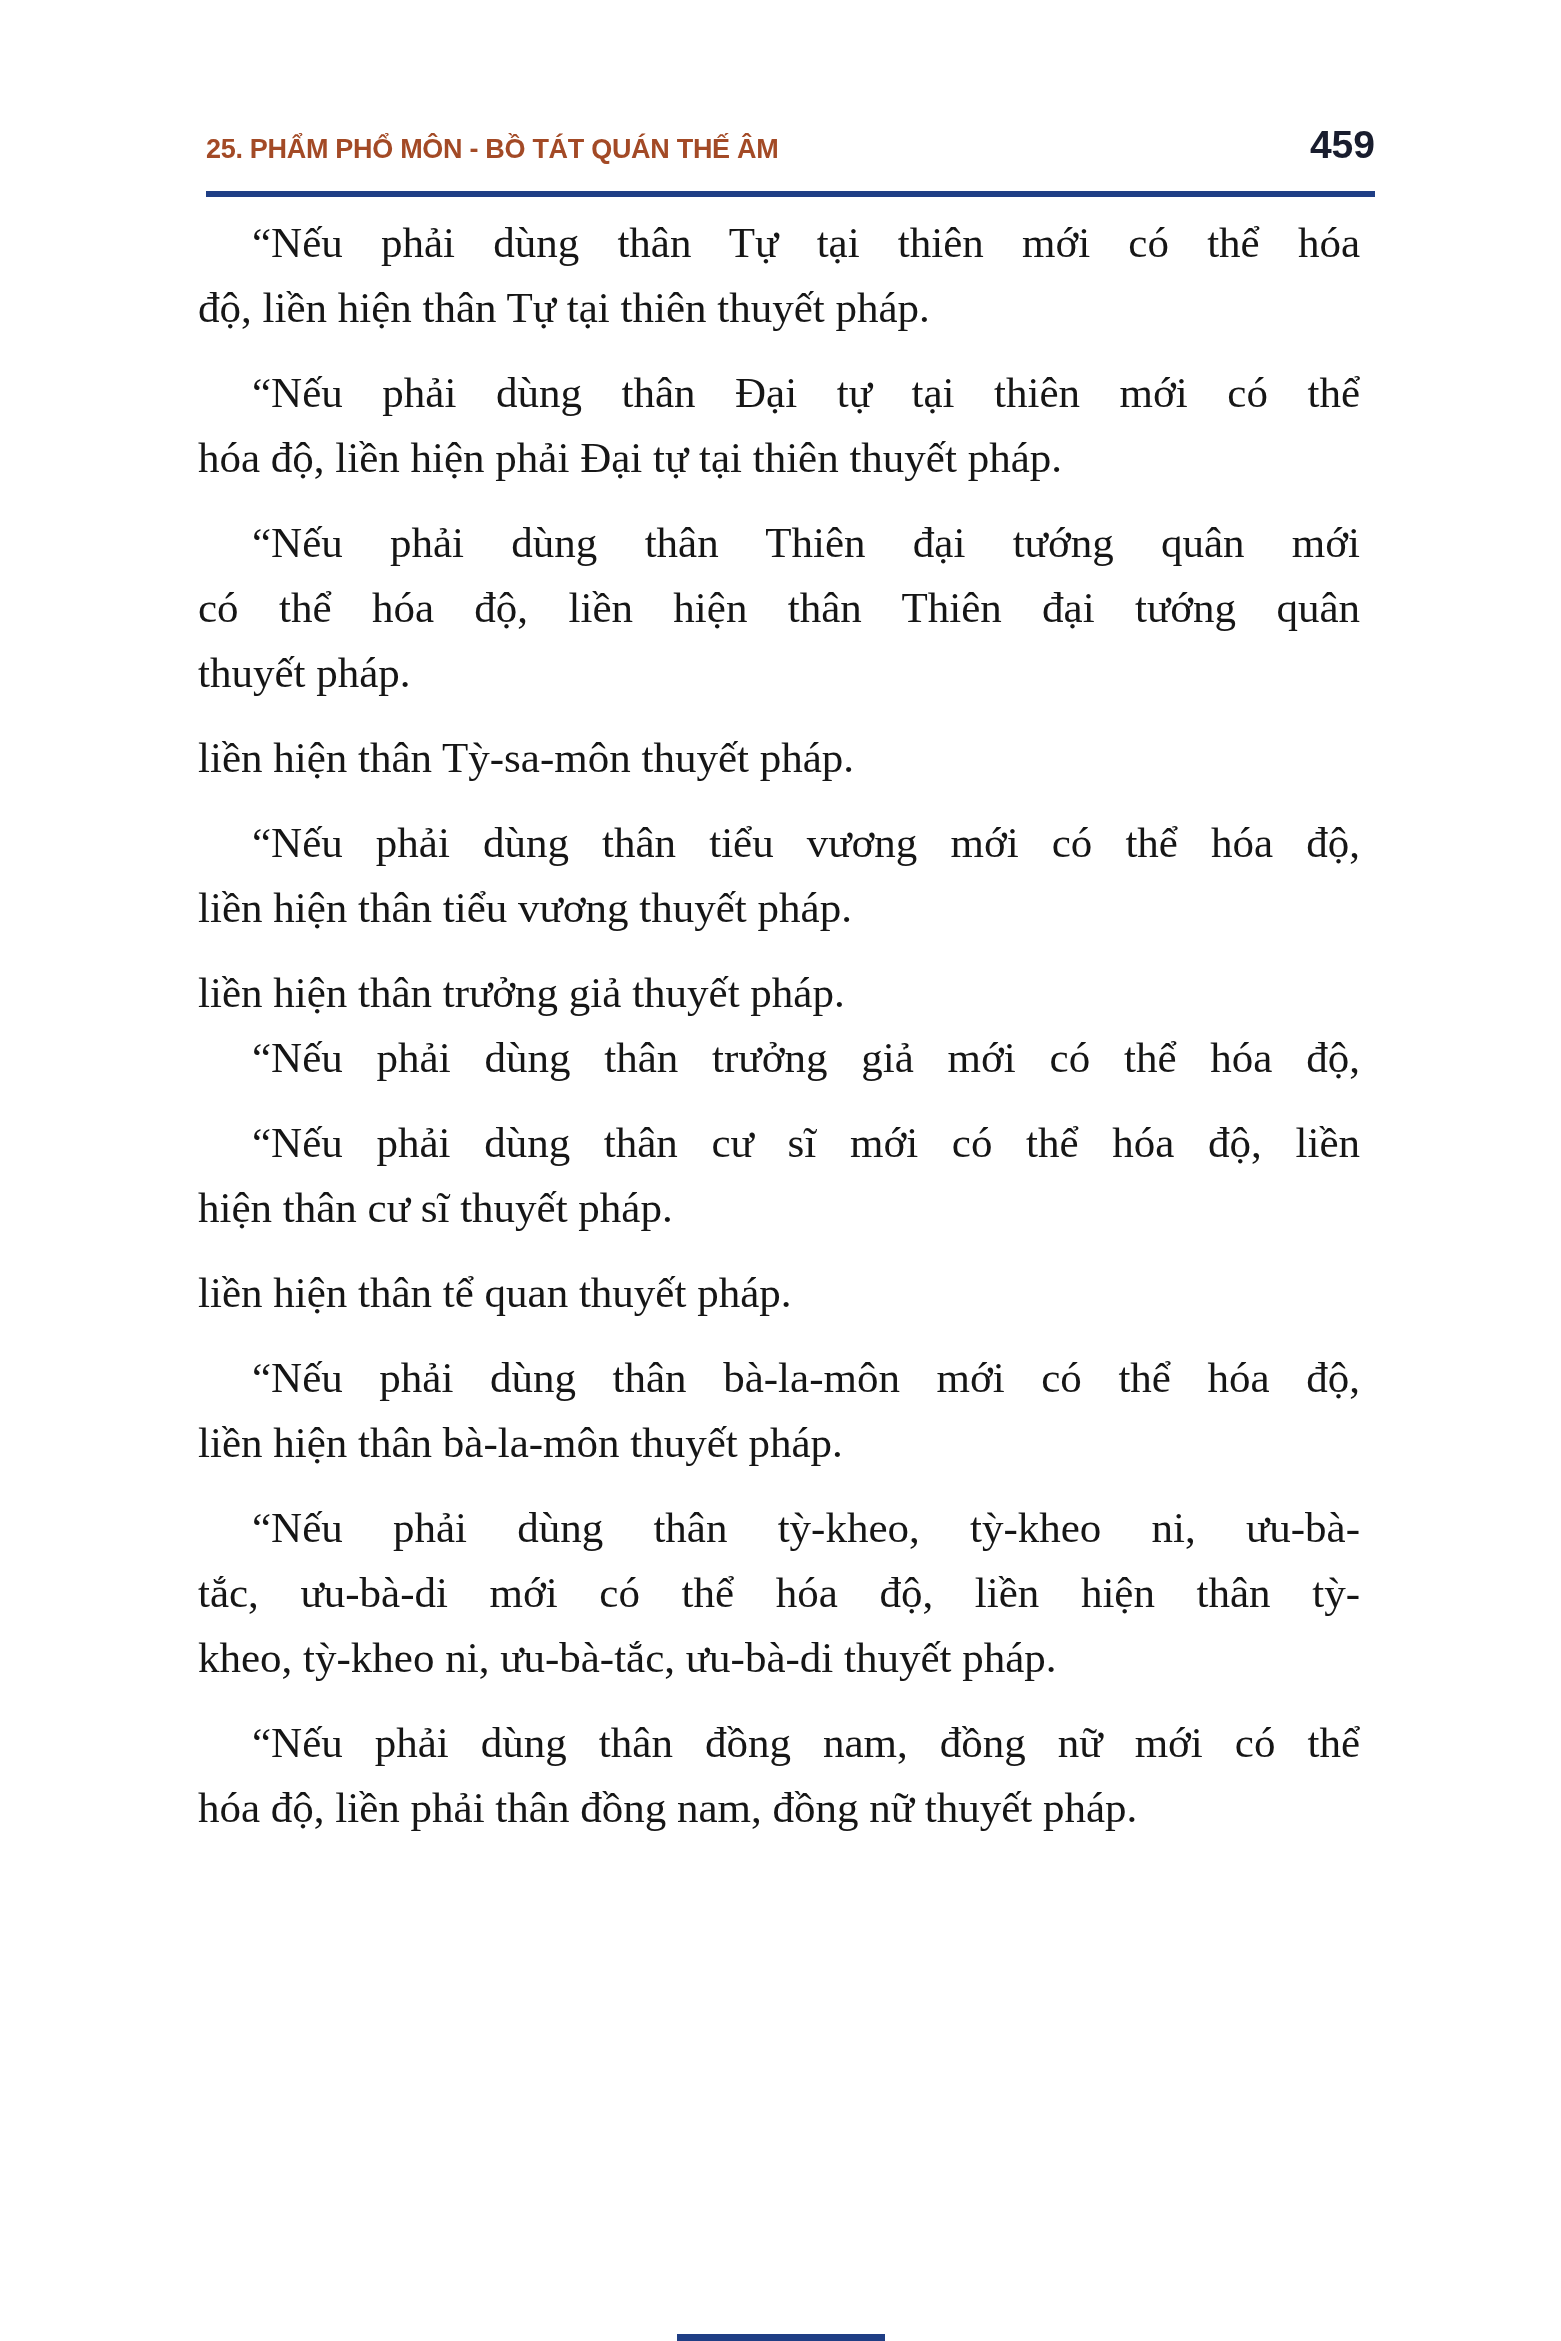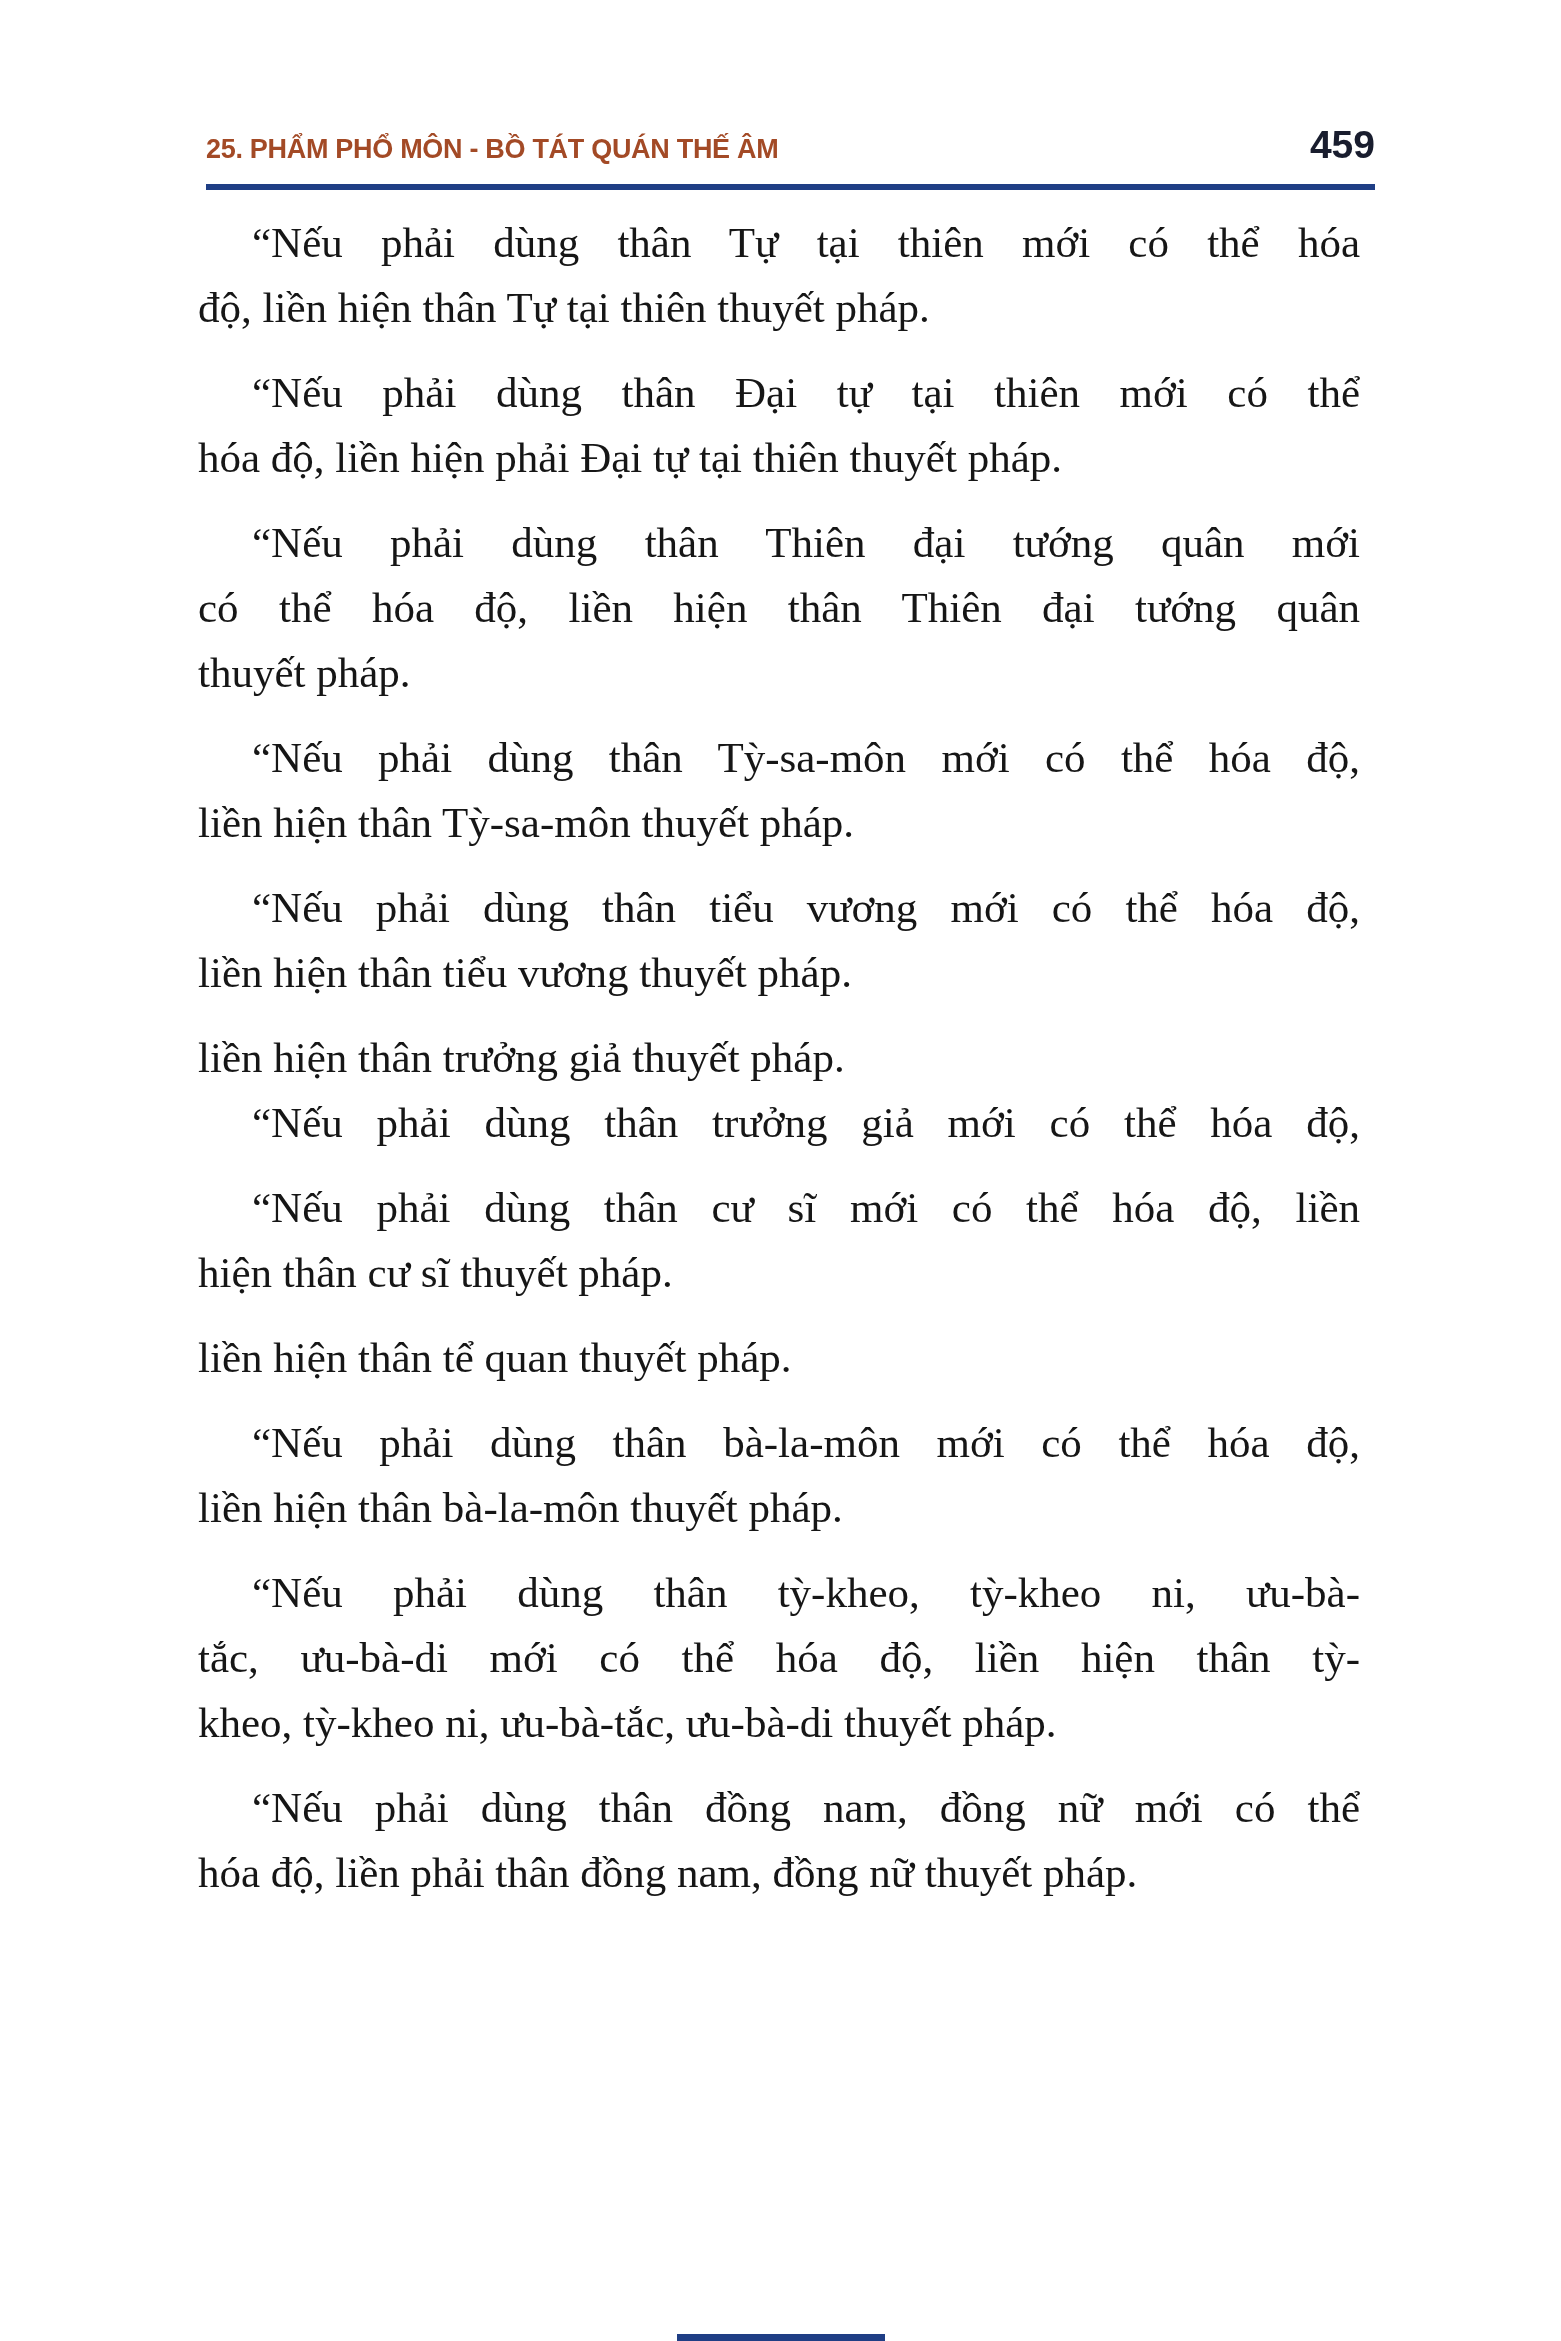--- a/index.html
+++ b/index.html
@@ -24,21 +24,21 @@
   .header {
     position: absolute;
     left: 206px;
     width: 1169px;
     top: 125px;
   }
   .header-row {
     display: flex;
     align-items: baseline;
     justify-content: space-between;
-    padding-bottom: 19px;
+    padding-bottom: 26px;
   }
   .header-title {
     font-family: "Liberation Sans", sans-serif;
     font-weight: bold;
     font-size: 27px;
     letter-spacing: -0.3px;
     color: var(--title-color);
     white-space: nowrap;
   }
   .page-number {
@@ -110,21 +110,20 @@
       <p class="para">
         <span class="line first">“Nếu phải dùng thân Đại tự tại thiên mới có thể</span>
         <span class="line last">hóa độ, liền hiện phải Đại tự tại thiên thuyết pháp.</span>
       </p>
       <p class="para">
         <span class="line first">“Nếu phải dùng thân Thiên đại tướng quân mới</span>
         <span class="line">có thể hóa độ, liền hiện thân Thiên đại tướng quân</span>
         <span class="line last">thuyết pháp.</span>
       </p>
       <p class="para">
-        <span class="line first">“Nếu phải dùng thân Tỳ-sa-môn mới có thể hóa độ,</span>
         <span class="line last">liền hiện thân Tỳ-sa-môn thuyết pháp.</span>
       </p>
       <p class="para">
         <span class="line first">“Nếu phải dùng thân tiểu vương mới có thể hóa độ,</span>
         <span class="line last">liền hiện thân tiểu vương thuyết pháp.</span>
       </p>
       <p class="para">
         <span class="line last">liền hiện thân trưởng giả thuyết pháp.</span>
         <span class="line first">“Nếu phải dùng thân trưởng giả mới có thể hóa độ,</span>
       </p>

